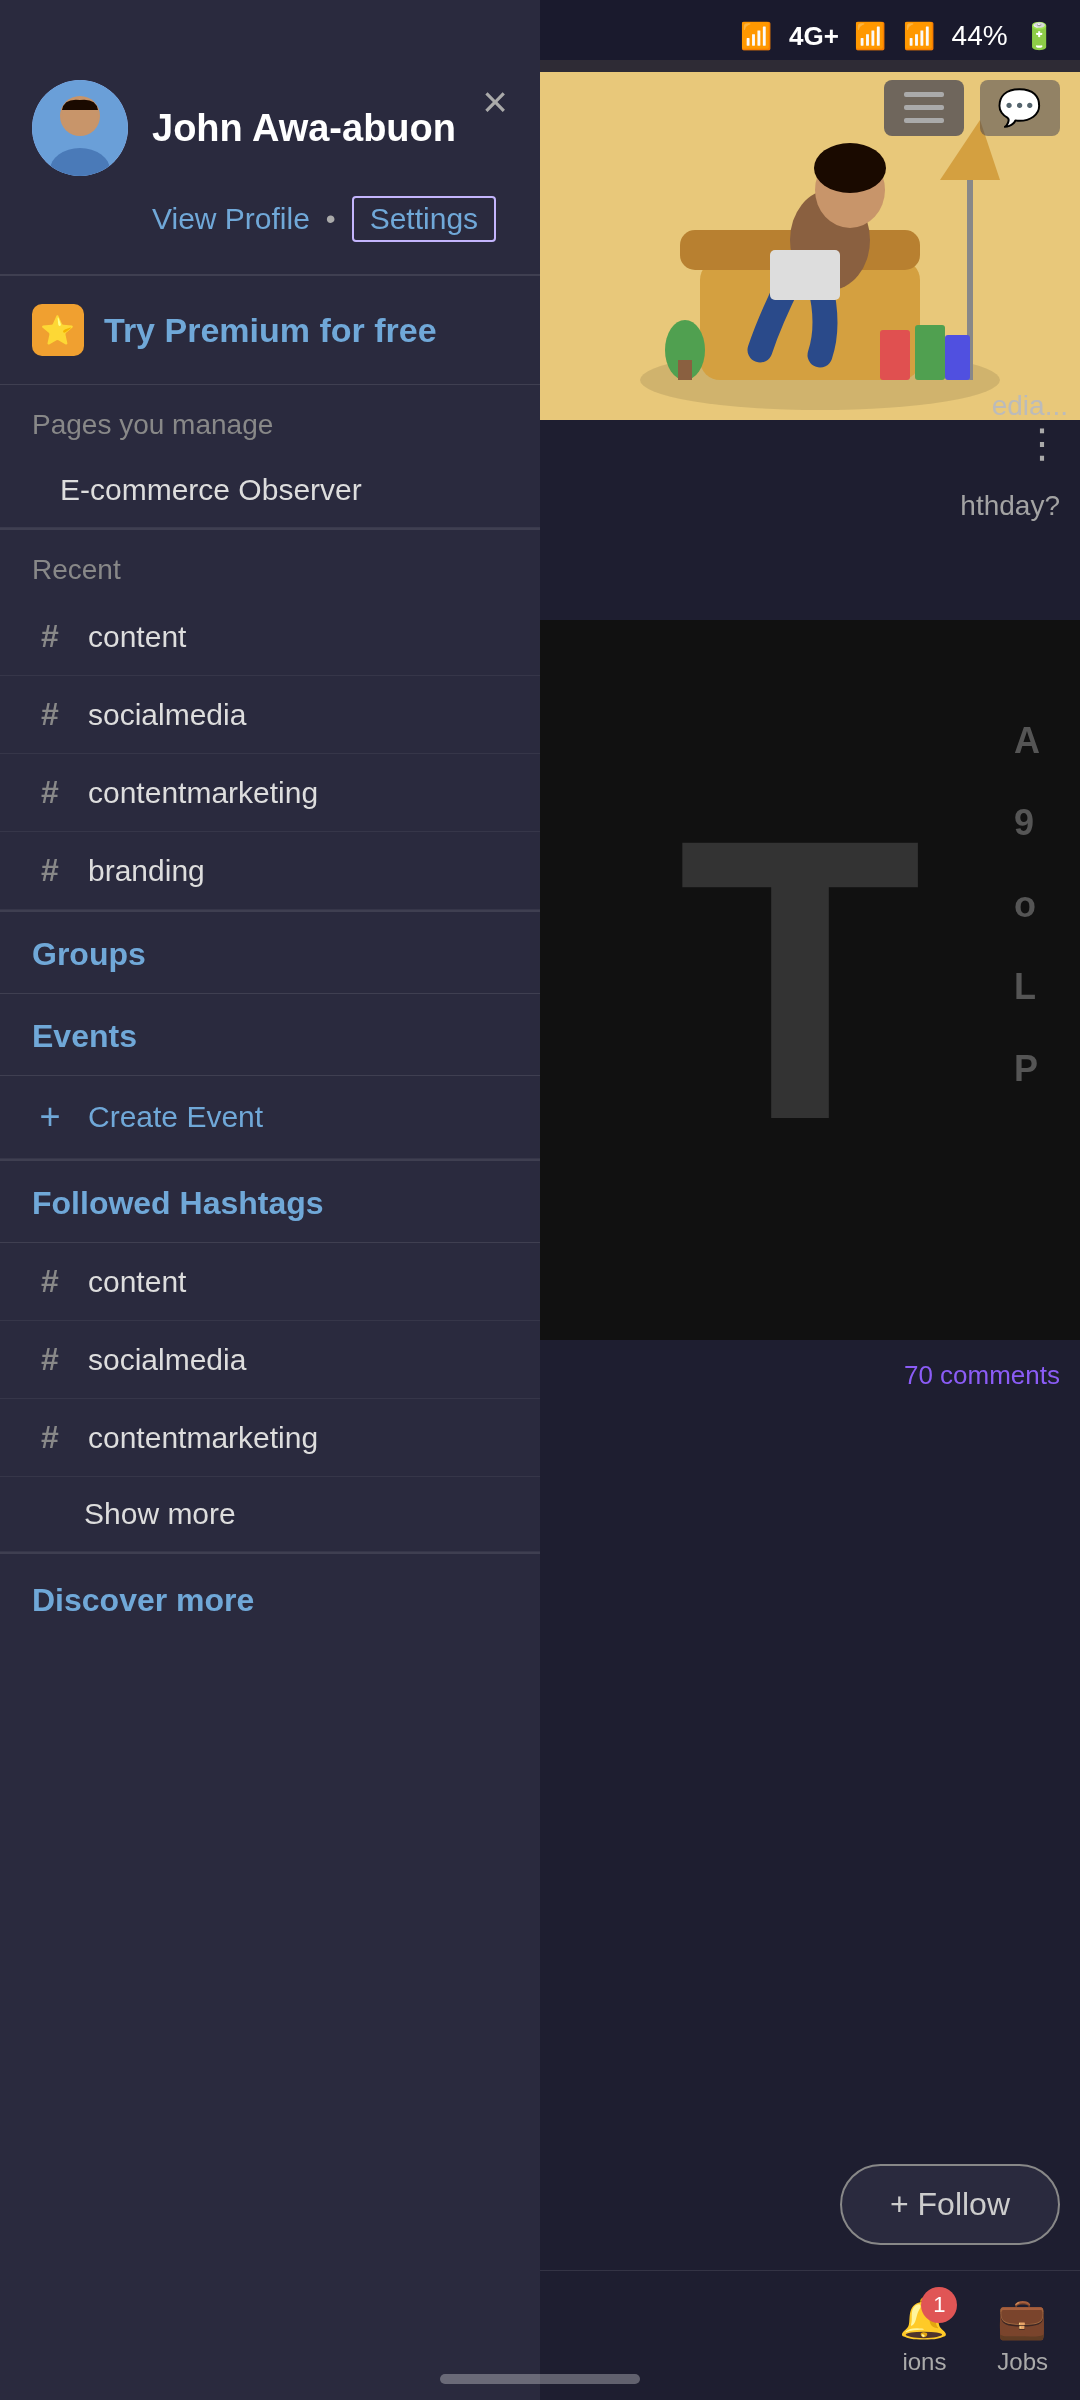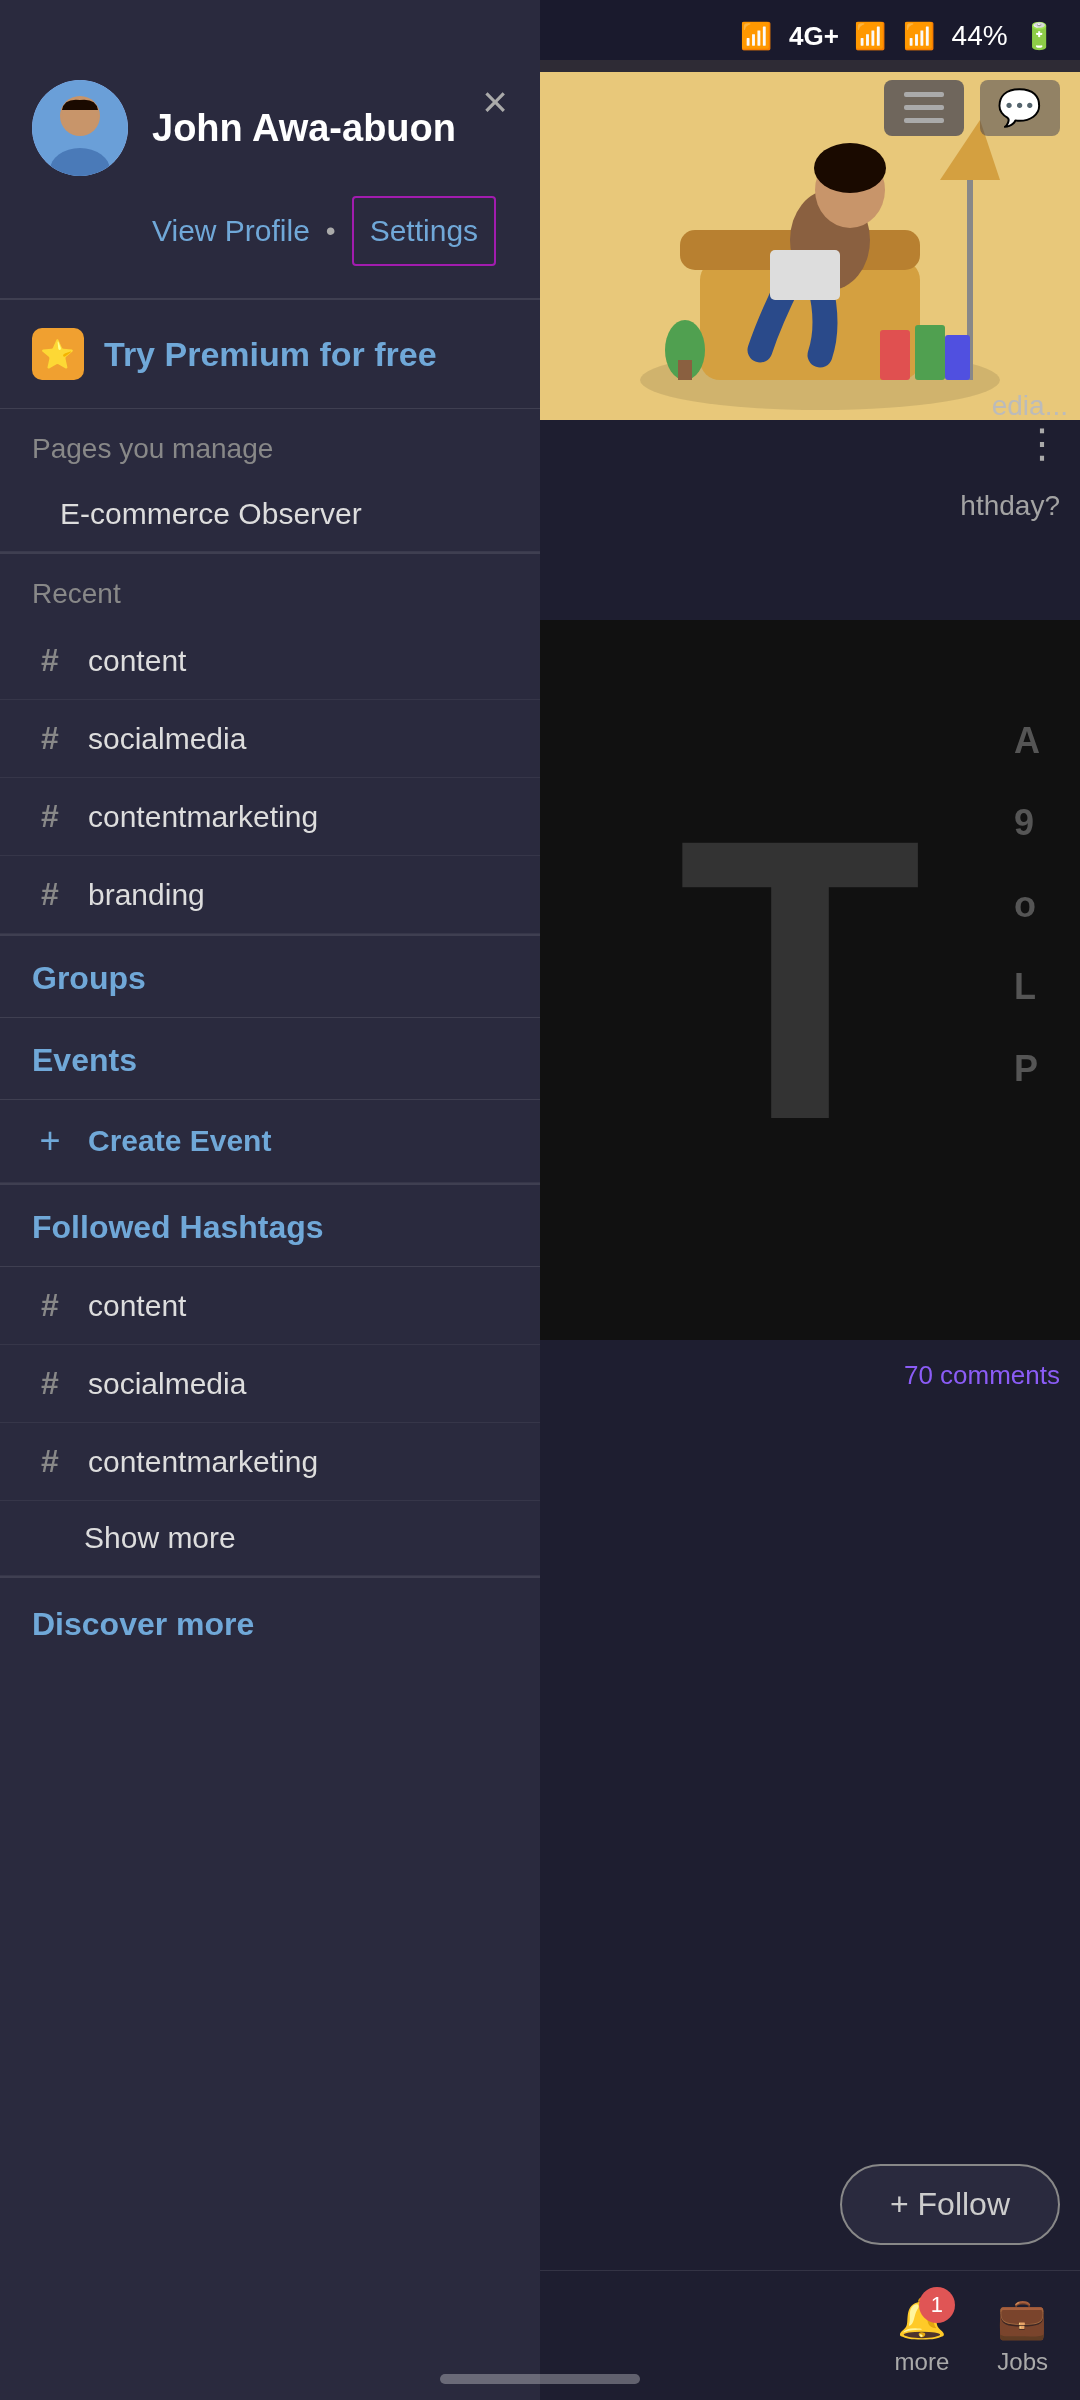--- a/index.html
+++ b/index.html
@@ -198,22 +198,22 @@
 
     .dot-separator {
       color: #aaa;
       font-size: 28px;
     }
 
     .settings-link {
       color: #70a8d8;
       font-size: 30px;
       font-weight: 500;
-      border: 2px solid #a21caf;
-      padding: 16px 16px;
+      border: 2px solid #c4b5fd;
+      padding: 4px 16px;
       border-radius: 4px;
     }
 
     
     .drawer-divider {
       height: 2px;
       background: rgba(255,255,255,0.1);
       margin: 0;
     }
 
@@ -302,21 +302,21 @@
       color: #70a8d8;
       font-size: 36px;
       font-weight: 300;
       width: 36px;
       text-align: center;
     }
 
     .create-event-label {
       color: #70a8d8;
       font-size: 30px;
-      font-weight: 700;
+      font-weight: 400;
     }
 
     
     .show-more-item {
       padding: 20px 32px 20px 84px;
       color: #ddd;
       font-size: 30px;
       border-bottom: 1px solid rgba(255,255,255,0.06);
     }
 
@@ -551,21 +551,21 @@
   </button>
 
   <div class="bottom-nav">
     <div class="nav-item">
       <div class="nav-icon-wrap">
         <span class="nav-icon">🔔</span>
         <div class="notif-badge">
           <span>1</span>
         </div>
       </div>
-      <span class="nav-label">more</span>
+      <span class="nav-label">ions</span>
     </div>
     <div class="nav-item">
       <span class="nav-icon">💼</span>
       <span class="nav-label">Jobs</span>
     </div>
   </div>
 </div>
 
 <div class="status-bar">
   <span class="status-time">21:11</span>

